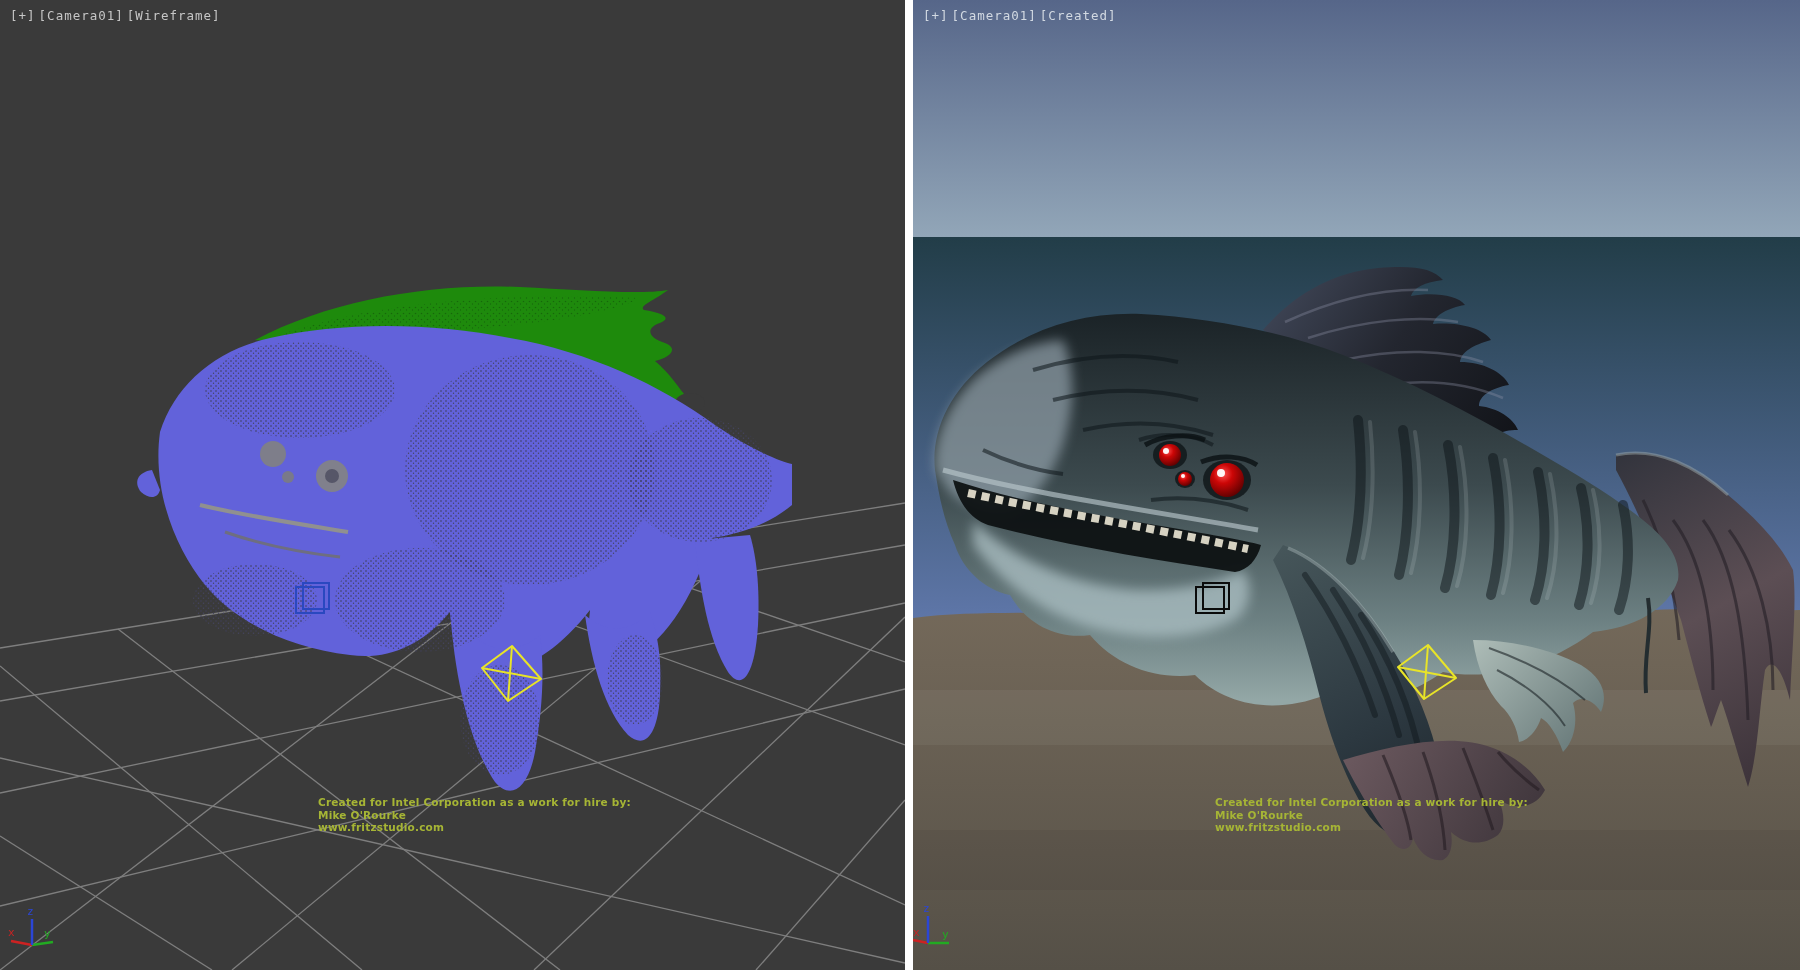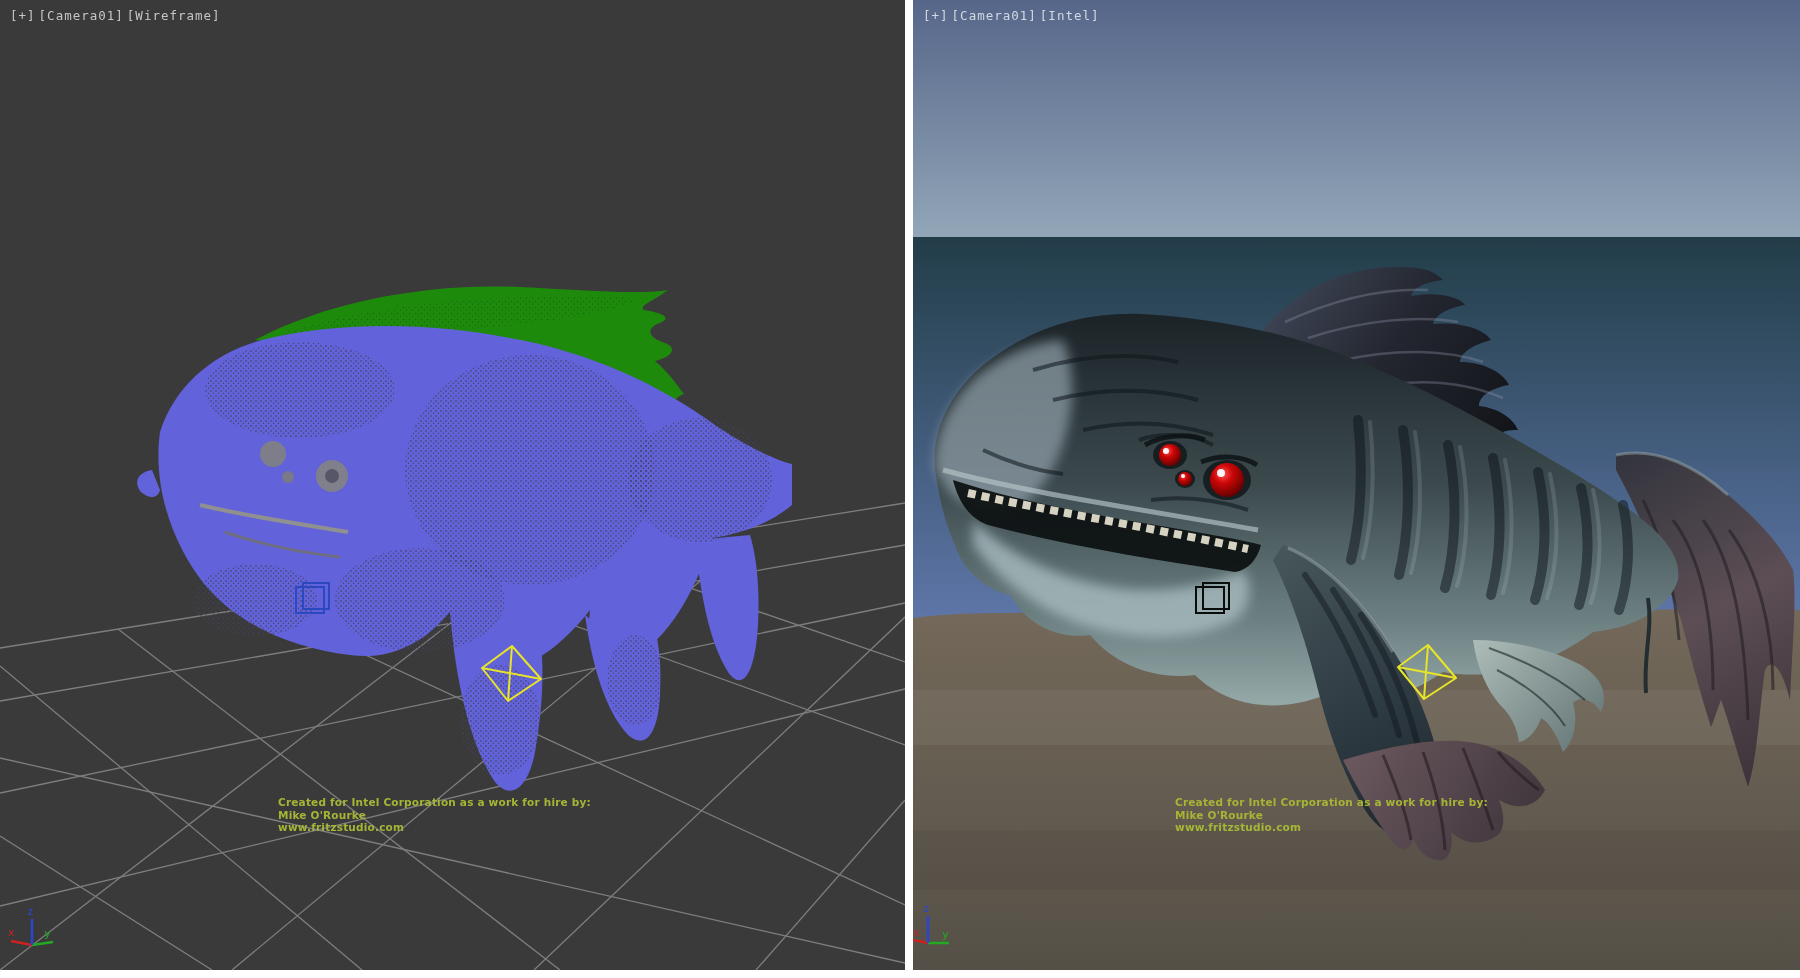--- a/index.html
+++ b/index.html
@@ -12,21 +12,21 @@
   .bottom-strip{position:absolute;left:0;top:970px;width:1800px;height:8px;background:#ffffff;}
   svg.scene{position:absolute;left:0;top:0;display:block;}
   .vp-label{position:absolute;top:8px;left:10px;z-index:6;display:flex;gap:3px;
             font-family:"DejaVu Sans Mono",monospace;font-size:12.5px;letter-spacing:1px;}
   .vp-left .vp-label{color:#c6c6c6;}
   .vp-right .vp-label{color:#d2d9e2;}
   .vp-label span{cursor:default;}
   .annotation{position:absolute;z-index:5;color:#a6b535;font-size:10.5px;font-weight:bold;
               line-height:12.5px;letter-spacing:.2px;white-space:nowrap;
               font-family:"DejaVu Sans",sans-serif;}
-  .annotation div{display:block;}
+  .annotation div{display:block;margin-left:40px;}
 </style>
 </head>
 <body>
 
 <div class="stage">
 
   <div class="viewport vp-left">
     <svg class="scene" width="905" height="970" viewBox="0 0 905 970">
       <defs>
         <pattern id="stip" width="5" height="5" patternUnits="userSpaceOnUse">
@@ -341,21 +341,21 @@
         <line x1="15" y1="943" x2="15" y2="916" stroke="#2b46d6" stroke-width="2.5"></line>
         <text x="0" y="936" fill="#cc2222">x</text>
         <text x="29" y="938" fill="#22aa22">y</text>
         <text x="10" y="912" fill="#2b46d6">z</text>
       </g>
     </svg>
 
     <div class="vp-label">
       <span>[+]</span>
       <span>[Camera01]</span>
-      <span>[Intel]</span>
+      <span>[Created]</span>
     </div>
 
     <div class="annotation" style="left:262px;top:796px">
       <div>Created for Intel Corporation as a work for hire by:</div>
       <div>Mike O'Rourke</div>
       <div>www.fritzstudio.com</div>
     </div>
   </div>
 
   <div class="bottom-strip"></div>

